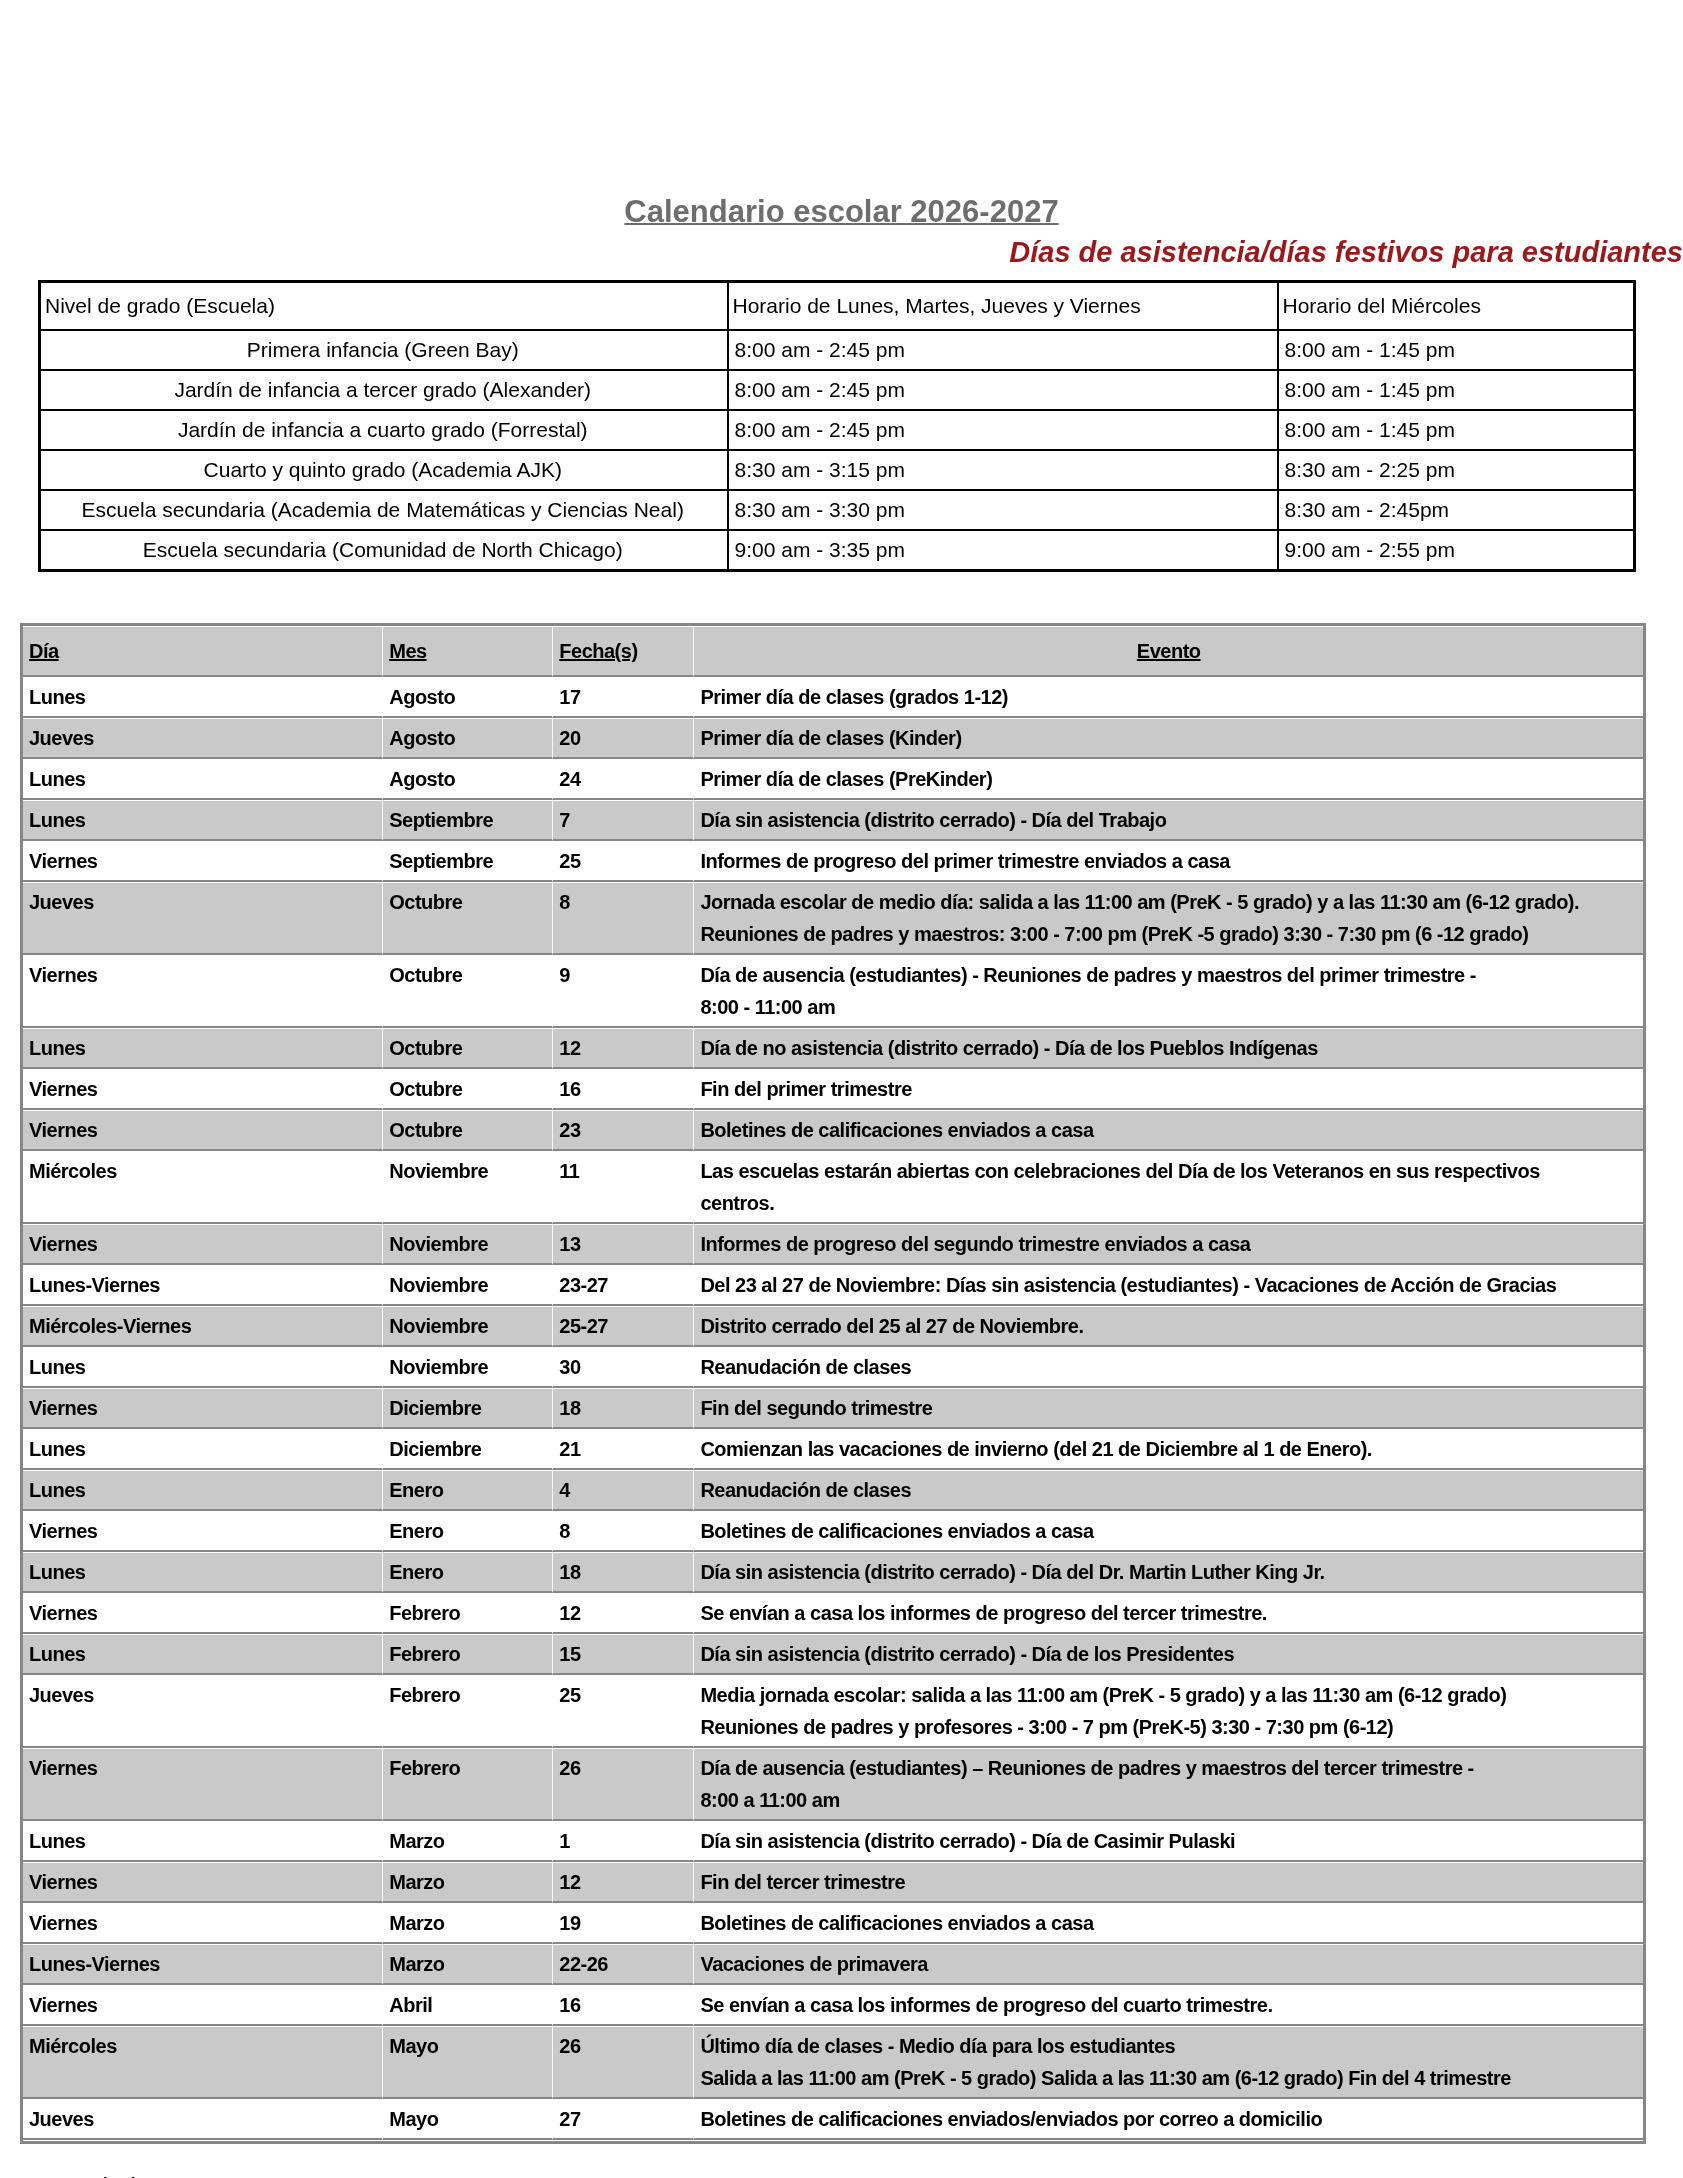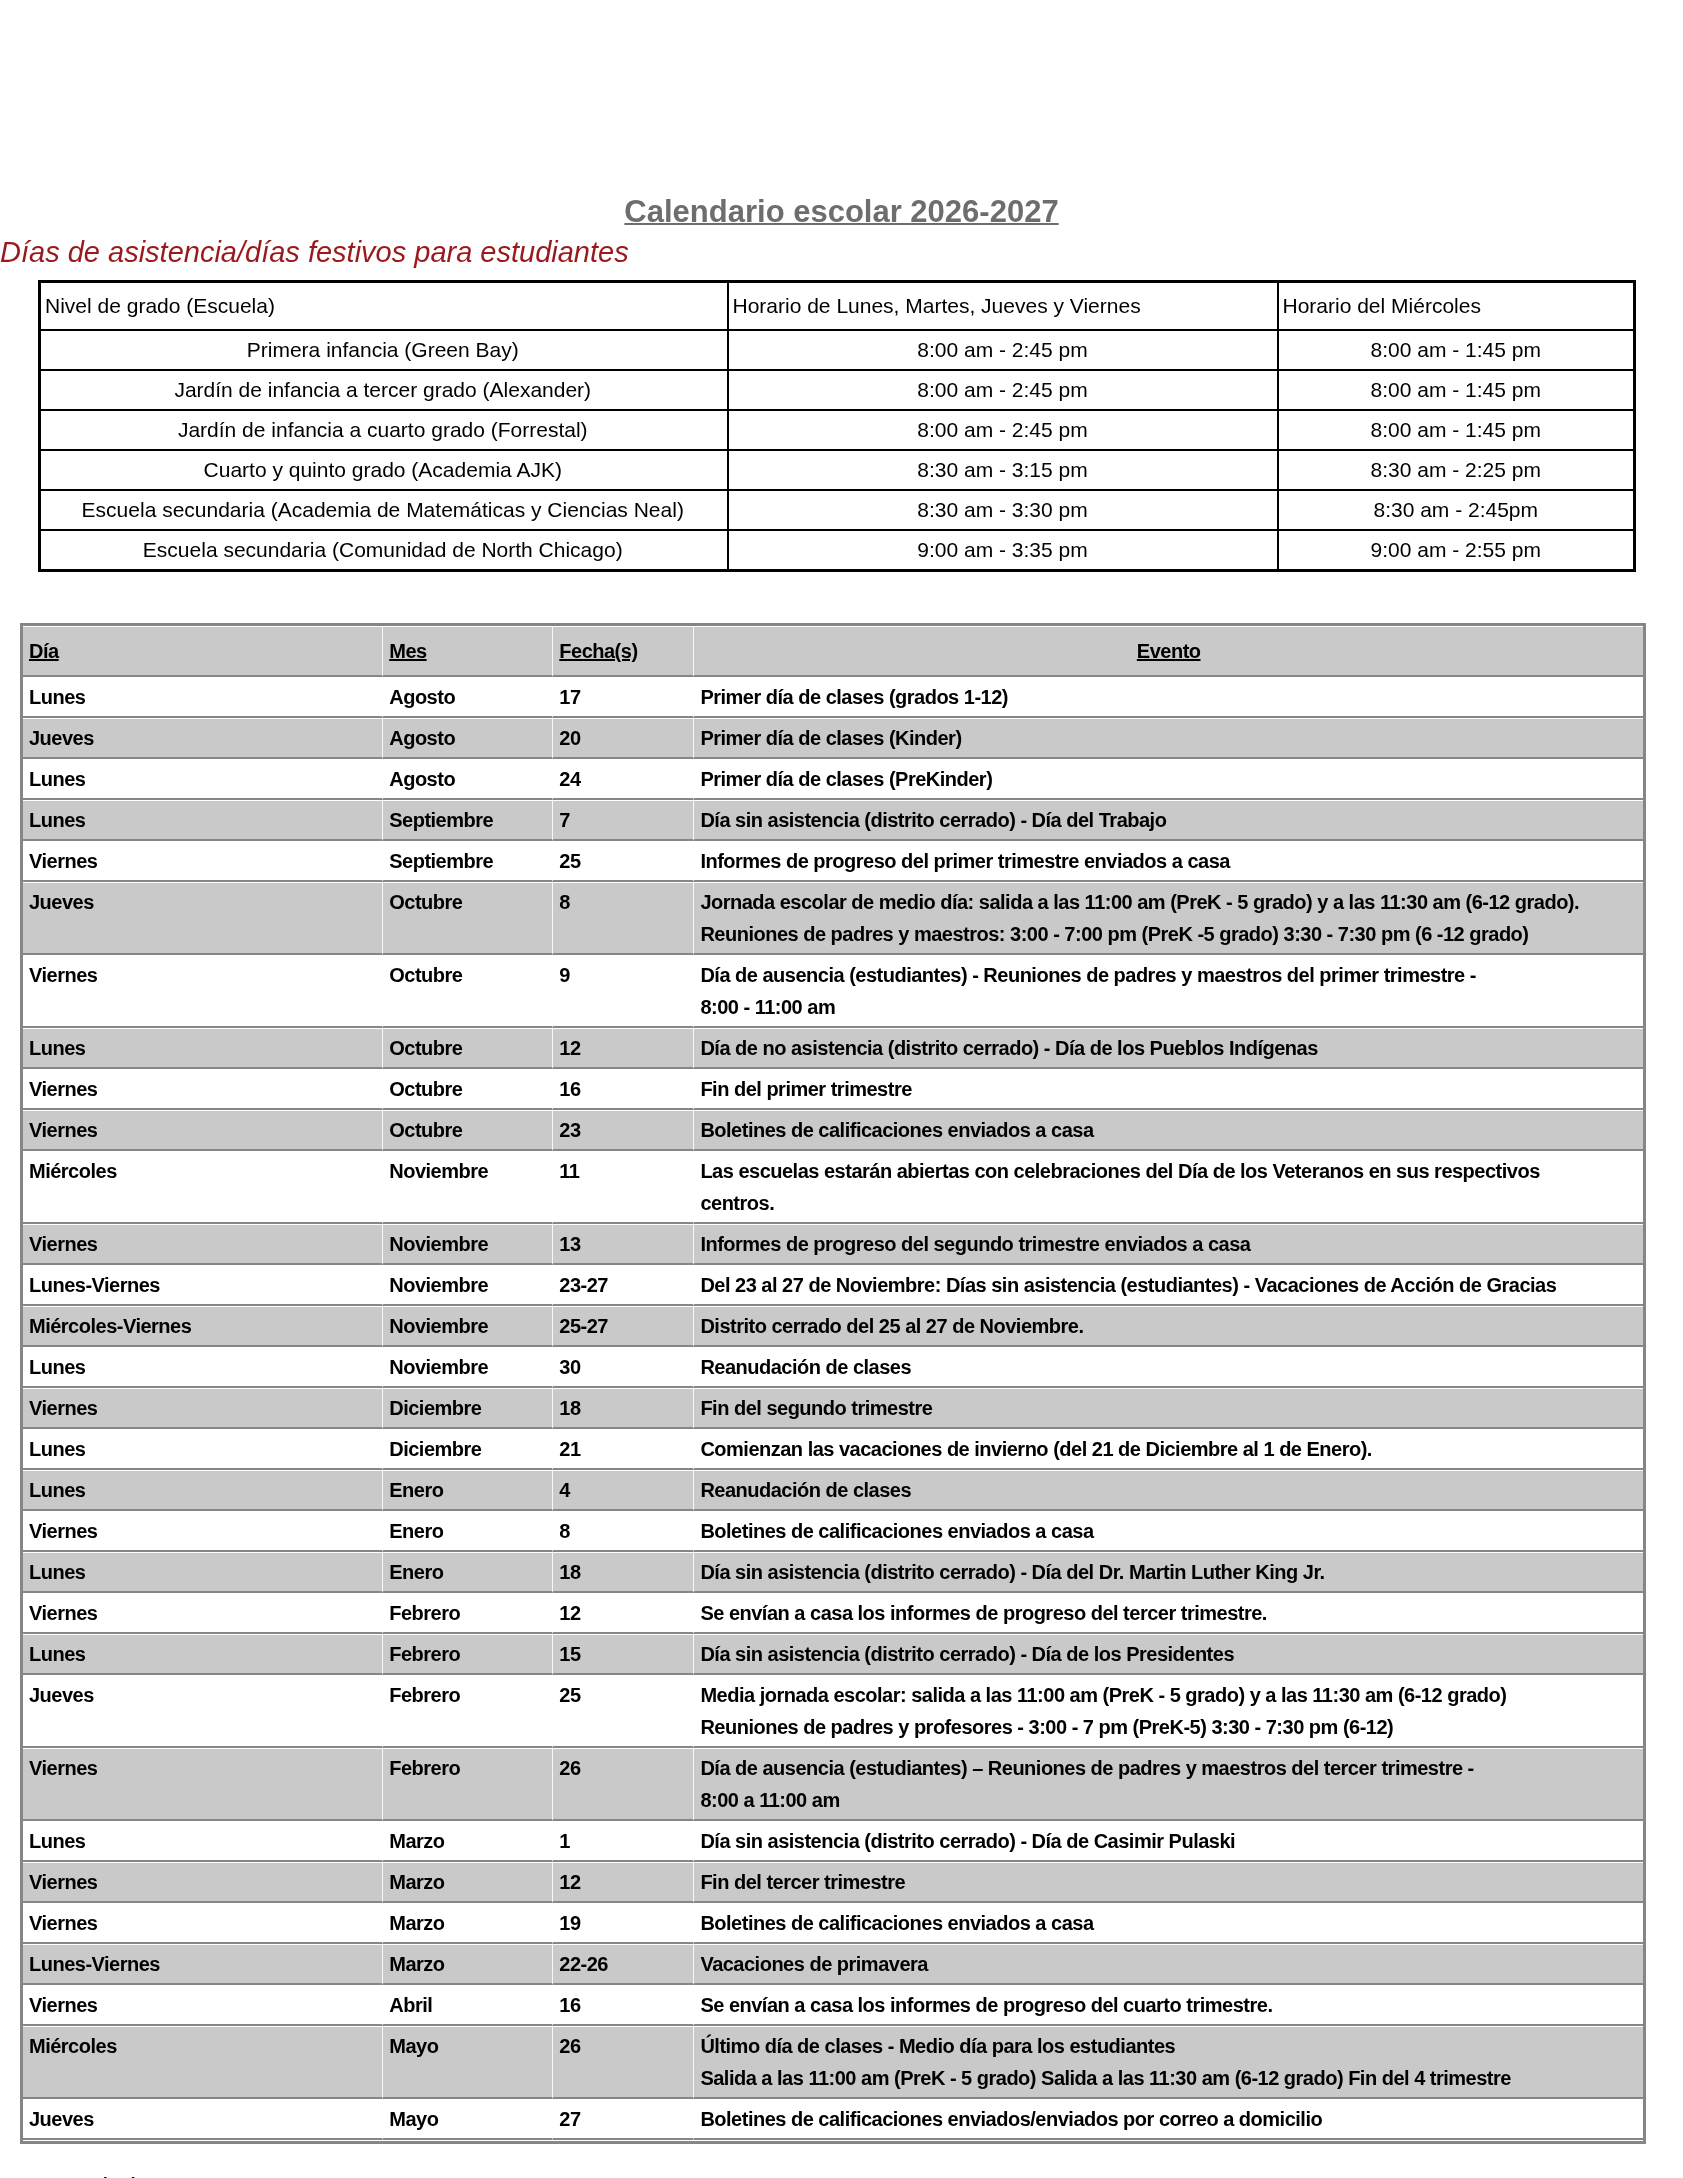--- a/index.html
+++ b/index.html
@@ -16,38 +16,38 @@
     font-family:"Liberation Sans", sans-serif;color:#000;
     position:relative;overflow:hidden;
   }
   h1.doc-title{
     margin:194px 0 0 0;text-align:center;
     font-size:31px;font-weight:bold;color:var(--title-gray);
     text-decoration:underline;text-decoration-thickness:2px;
     line-height:36px;
   }
   h2.doc-subtitle{
-    margin:4px 0 10px 0;text-align:left;
-    font-size:29px;font-weight:normal;font-style:italic;
+    margin:4px 0 10px 0;text-align:right;
+    font-size:29px;font-weight:bold;font-style:italic;
     color:var(--subtitle-red);line-height:36px;
   }
   
   table.schedule{
     border-collapse:collapse;table-layout:fixed;
     margin-left:38px;width:1596px;
     border:3px solid var(--table-black);
   }
   table.schedule th, table.schedule td{
     border:2px solid var(--table-black);
     font-size:21px;line-height:26px;
     padding:6px 6px;
     overflow:hidden;white-space:nowrap;
   }
   table.schedule th{font-weight:normal;text-align:left;padding:10px 4px;}
-  table.schedule td{font-weight:normal;text-align:center;}
+  table.schedule td{font-weight:normal;}
   table.schedule td.school{text-align:center;padding-left:4px;}
   col.c-school{width:688px;}
   col.c-week{width:550px;}
   col.c-wed{width:357px;}
   
   table.events{
     border-collapse:separate;border-spacing:0 1px;
     table-layout:fixed;margin:51px 0 0 20px;width:1626px;
     border:3px solid var(--border-gray);background:#fff;
   }

